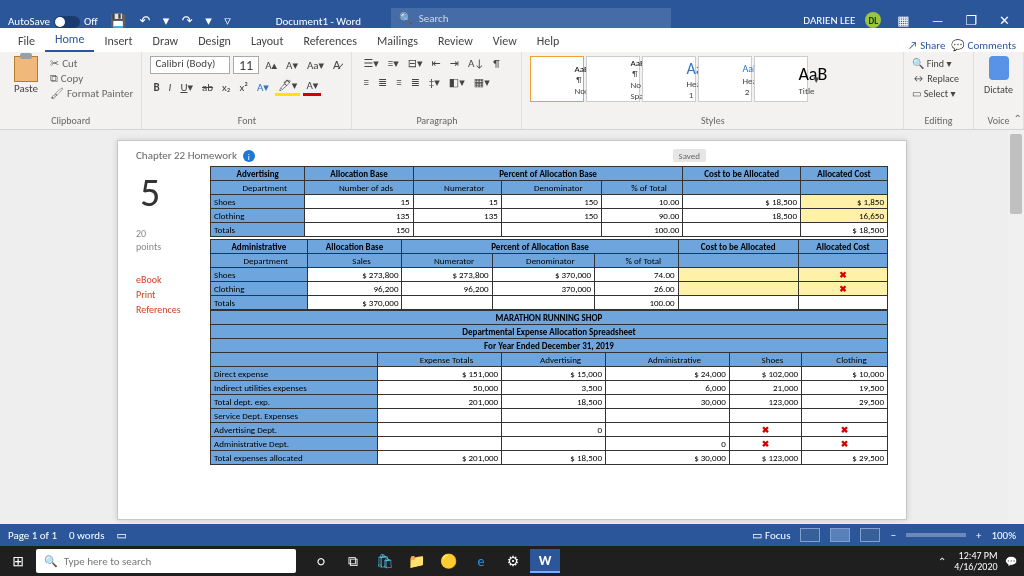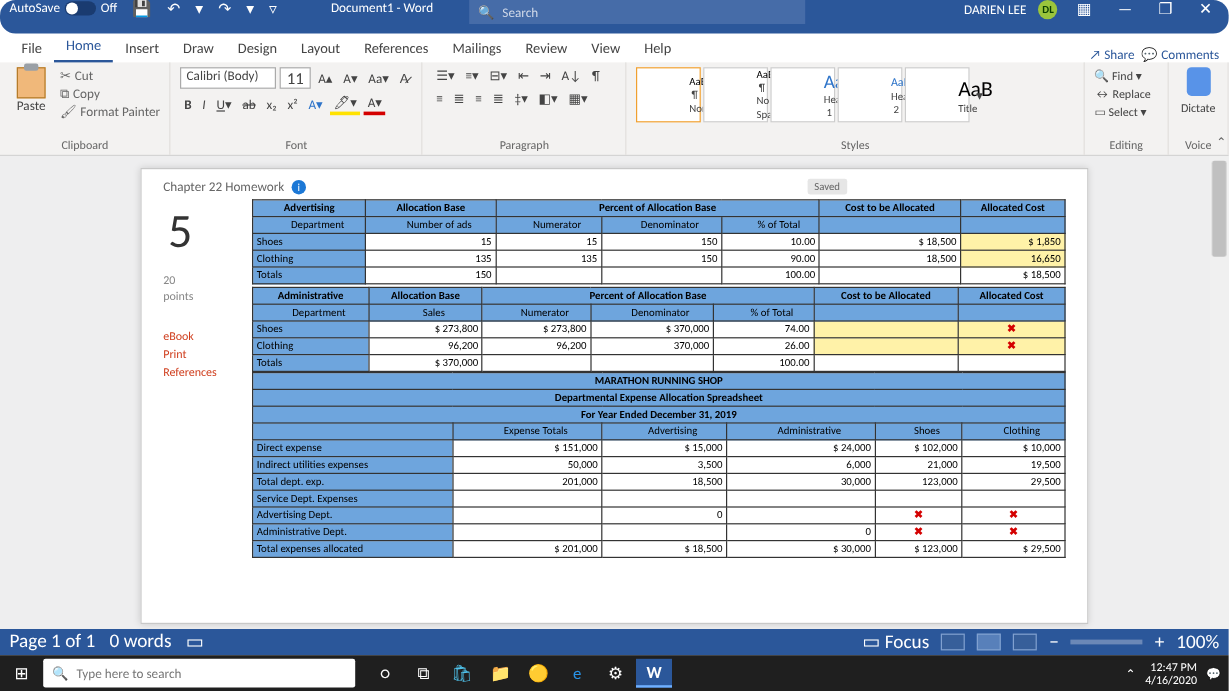--- a/index.html
+++ b/index.html
@@ -1,19 +1,19 @@
 <!DOCTYPE html>
 <html><head>
 <meta charset="utf-8">
 <style>
 * { box-sizing: border-box; margin: 0; padding: 0; font-family: "Segoe UI", Calibri, sans-serif; }
 body { width: 1024px; height: 576px; background: #fff; overflow: hidden; position: relative; }
 
 
-.titlebar { height: 28px; background: #2b579a; color: #fff; display: flex; align-items: flex-start; font-size: 11px; border-radius: 13px; }
+.titlebar { height: 28px; background: #2b579a; color: #fff; display: flex; align-items: flex-end; font-size: 11px; }
 .titlebar .autosave { padding: 0 8px; display:flex; align-items:center; gap:4px;}
 .titlebar .toggle { width: 26px; height: 12px; background:#1a3b70; border-radius:6px; position:relative; display:inline-block;}
 .titlebar .toggle::after{content:"";width:10px;height:10px;background:#fff;border-radius:50%;position:absolute;top:1px;left:1px;}
 .titlebar .qat span{padding:0 5px;font-size:13px;cursor:pointer;}
 .titlebar .doc-title{margin-left:40px;}
 .titlebar .search{margin-left:30px;height:20px;width:280px;background:#466ca8;display:flex;align-items:center;padding:0 8px;font-size:11px;color:#cfd8e8;}
 .titlebar .right{margin-left:auto;display:flex;align-items:center;gap:10px;padding-right:8px;}
 .titlebar .avatar{width:16px;height:16px;border-radius:50%;background:#9ac53c;display:inline-flex;align-items:center;justify-content:center;font-size:9px;font-weight:bold;color:#0a4000;}
 .titlebar .winbtn{font-size:13px;padding:0 6px;cursor:pointer;}
 
@@ -61,21 +61,21 @@
 .sheet td,.sheet th{border:1px solid #333;padding:1px 3px;height:14px;white-space:nowrap;}
 .sect-hdr td{background:#6ea5dd;color:#000;font-weight:bold;text-align:center;}
 .col-hdr td{background:#6ea5dd;text-align:center;padding-left:17px;}
 .row-lab{background:#6ea5dd;}
 .num{text-align:right;}
 .hl{background:#fff2a8;}
 .redx{color:#d40000;font-weight:bold;text-align:center;}
 .subhdr td{background:#6ea5dd;text-align:center;font-weight:bold;}
 
 
-.statusbar{position:absolute;bottom:0;left:0;right:0;height:22px;background:#2b579a;color:#fff;font-size:16px;display:flex;align-items:center;padding:0 8px;}
+.statusbar{position:absolute;bottom:0;left:0;right:0;height:22px;background:#2b579a;color:#fff;font-size:11px;display:flex;align-items:center;padding:0 8px;}
 .statusbar .sleft{display:flex;gap:12px;}
 .statusbar .sright{margin-left:auto;display:flex;align-items:center;gap:10px;}
 .viewbtn{width:20px;height:14px;border:1px solid #80a0d0;background:#375f9a;cursor:pointer;}
 .viewbtn.active{background:#5880ba;}
 
 .win-taskbar{position:absolute;bottom:0;left:0;right:0;height:30px;background:#1f1f1f;display:flex;align-items:center;color:#fff;font-size:11px;}
 .statusbar{bottom:30px;}
 .doc-area{bottom:52px;}
 .win-start{width:36px;text-align:center;font-size:14px;cursor:pointer;}
 .win-search{width:260px;height:24px;background:#fff;color:#777;display:flex;align-items:center;padding:0 8px;border-radius:2px;}

